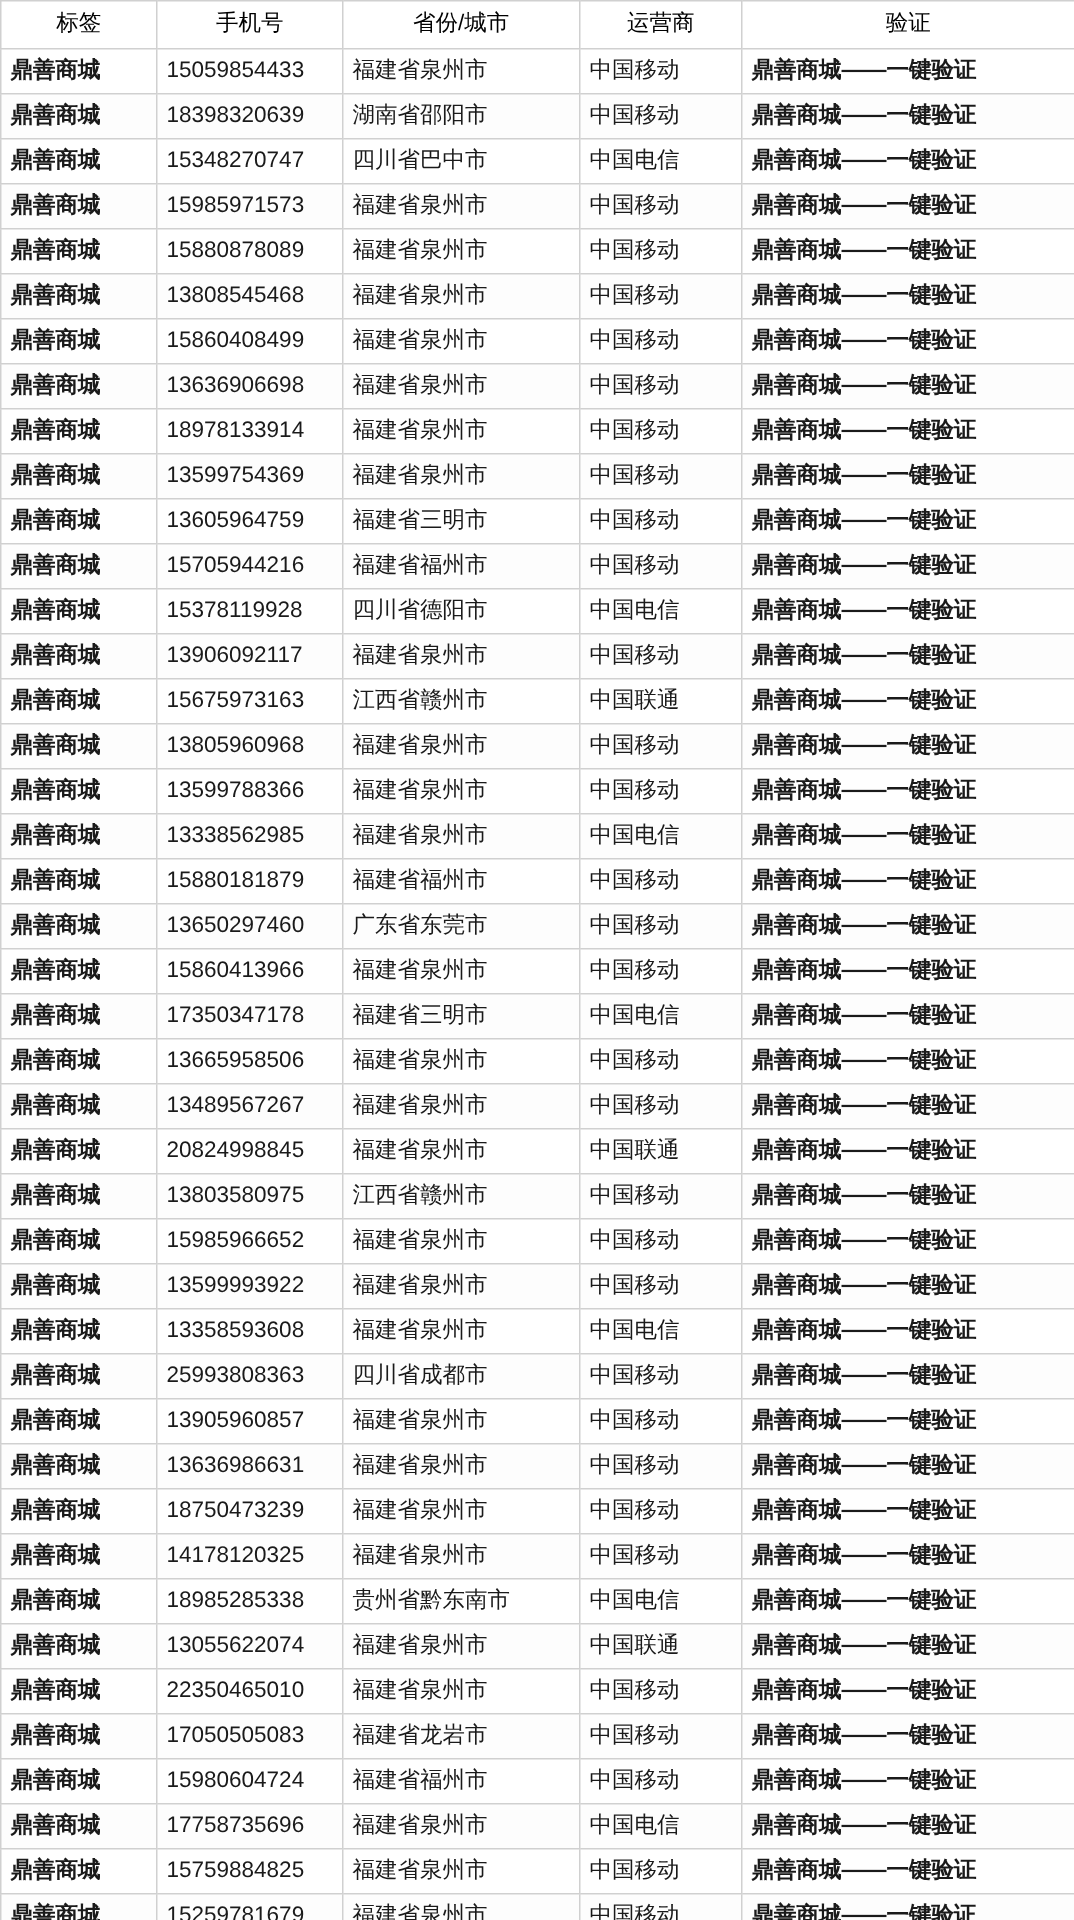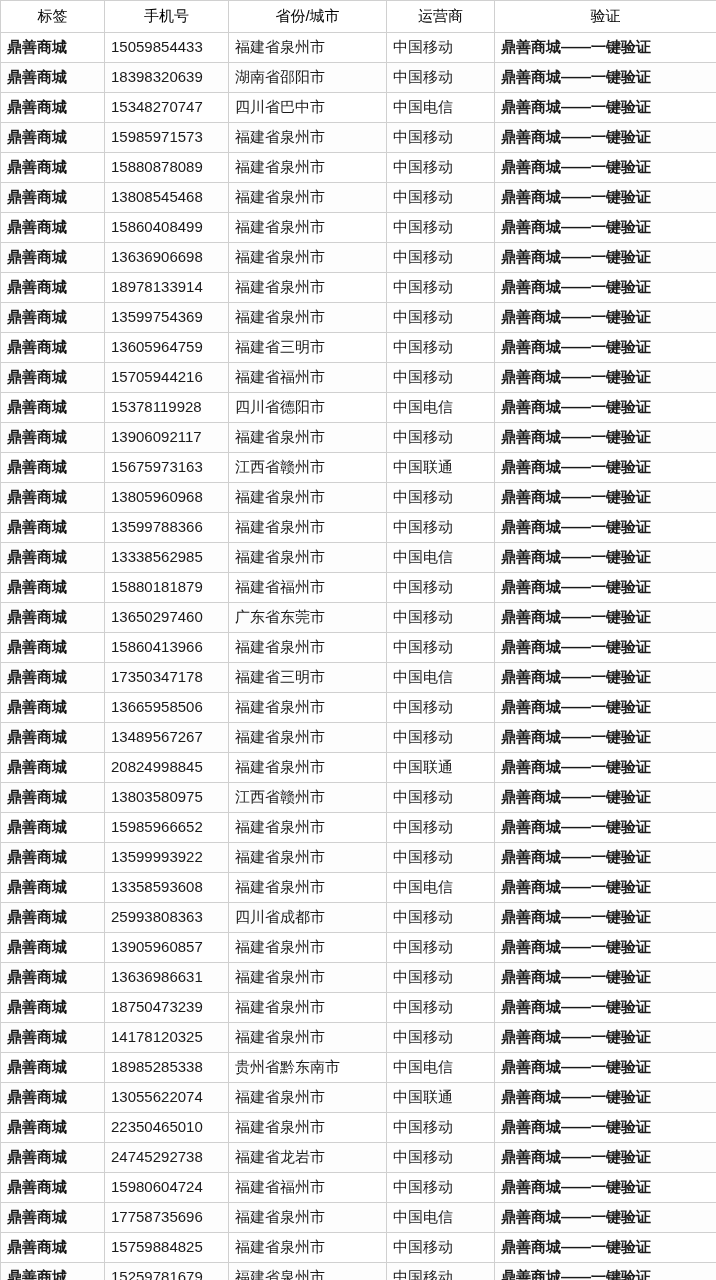--- a/index.html
+++ b/index.html
@@ -344,21 +344,21 @@
         </tr>
         <tr>
           <td class="cell-label">鼎善商城</td>
           <td class="cell-phone">22350465010</td>
           <td class="cell-region">福建省泉州市</td>
           <td class="cell-carrier">中国移动</td>
           <td class="cell-verify">鼎善商城——一键验证</td>
         </tr>
         <tr>
           <td class="cell-label">鼎善商城</td>
-          <td class="cell-phone">24745292738</td>
+          <td class="cell-phone">17050505083</td>
           <td class="cell-region">福建省龙岩市</td>
           <td class="cell-carrier">中国移动</td>
           <td class="cell-verify">鼎善商城——一键验证</td>
         </tr>
         <tr>
           <td class="cell-label">鼎善商城</td>
           <td class="cell-phone">15980604724</td>
           <td class="cell-region">福建省福州市</td>
           <td class="cell-carrier">中国移动</td>
           <td class="cell-verify">鼎善商城——一键验证</td>

